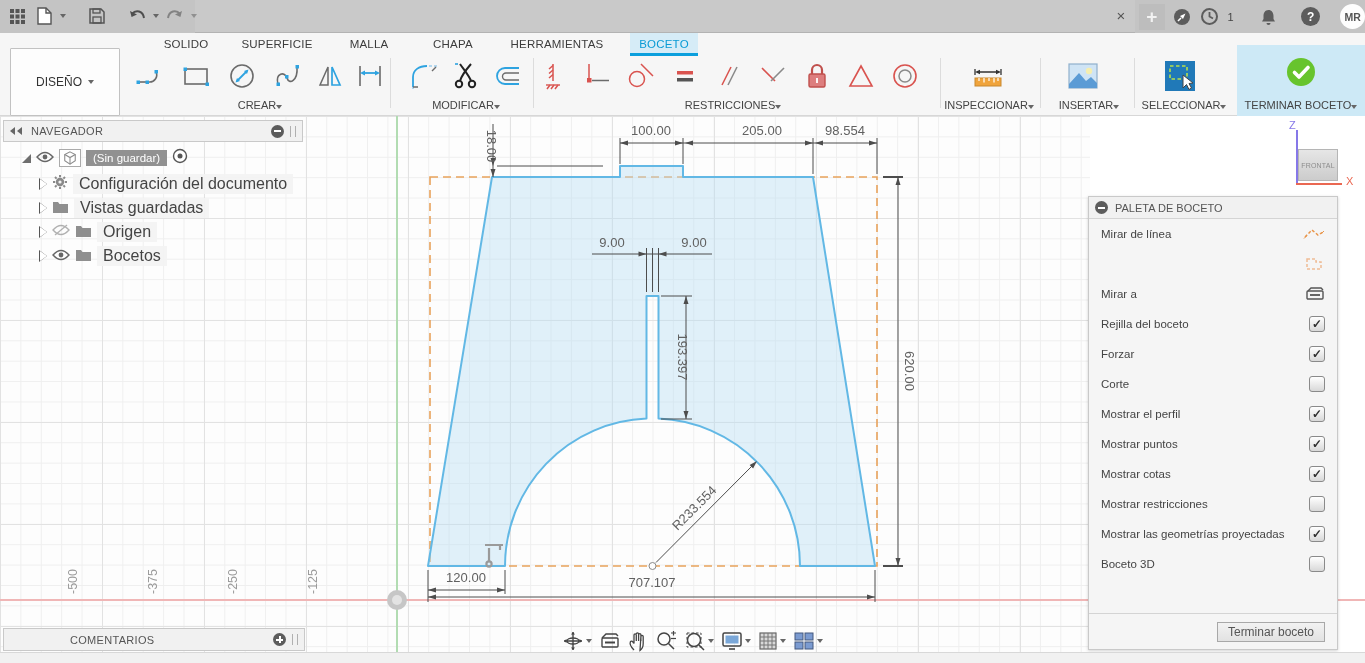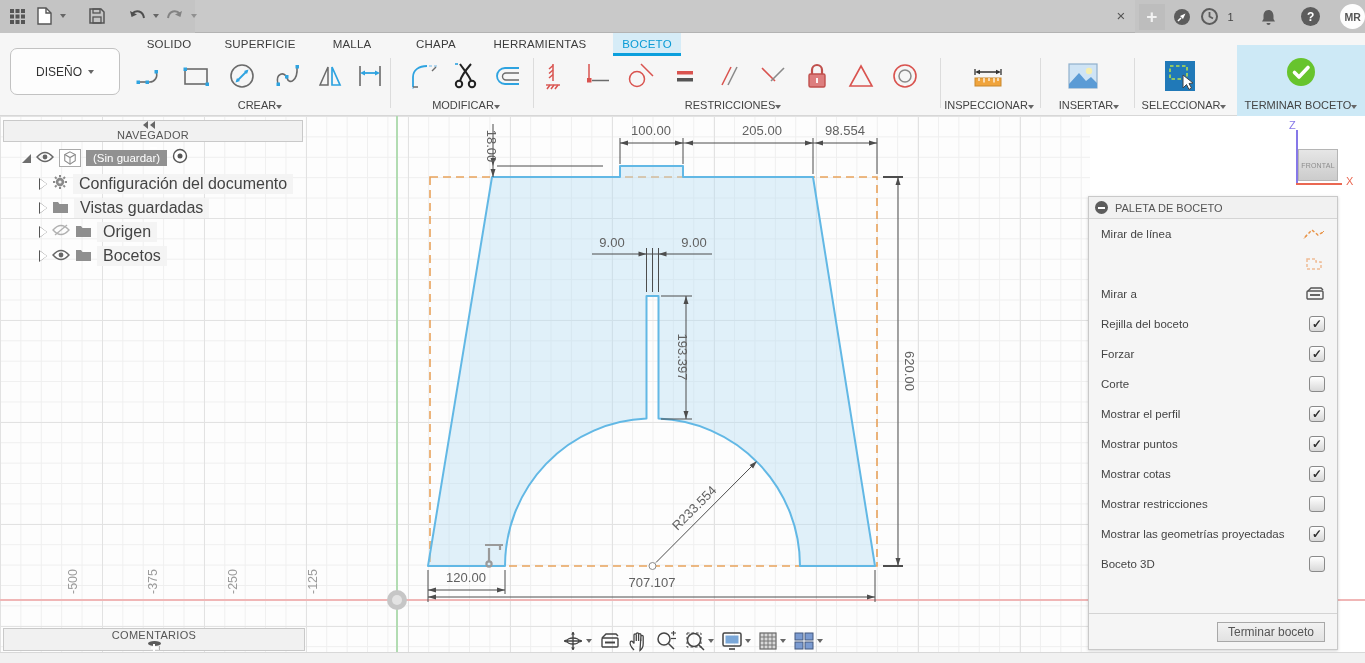--- a/index.html
+++ b/index.html
@@ -17,42 +17,42 @@
   .tb-btn { width:22px; height:22px; display:inline-flex; align-items:center; justify-content:center; }
   .tb-left-icons { position:absolute; left:6px; top:5px; display:flex; align-items:center; gap:5px; }
   .mini-caret { width:0; height:0; border-left:3.5px solid transparent; border-right:3.5px solid transparent; border-top:4px solid #666; display:inline-block; }
   .newtab-btn { width:26px; height:26px; background:#bdbdbd; display:flex; align-items:center; justify-content:center; font-size:19px; color:#f2f2f2; font-weight:bold; }
   .badge-num { font-size:11px; color:#444; margin-left:1px; }
   .avatar { width:25px; height:25px; border-radius:50%; background:#fdfdfd; color:#555; font-size:10.5px; font-weight:bold; display:flex; align-items:center; justify-content:center; }
   .help-circle { width:19px; height:19px; border-radius:50%; background:#5c5c5c; color:#fff; font-size:12px; font-weight:bold; display:flex; align-items:center; justify-content:center; }
 
   
   .ribbon { position:absolute; left:0; top:33px; width:1365px; height:83px; background:#f6f6f6; border-bottom:1px solid #d7d7d7; z-index:40; }
-  .rtab { position:absolute; top:0; height:23px; line-height:23px; font-size:11.5px; color:#3c3c3c; text-align:center; letter-spacing:.2px; cursor:pointer; }
+  .rtab { position:absolute; top:0; height:23px; line-height:23px; font-size:11.5px; color:#3c3c3c; text-align:center; letter-spacing:.2px; cursor:pointer;margin-left:17px; }
   .rtab.active { background:#d6ecf7; color:#0a9bd5; }
   .rtab.active .underline { position:absolute; left:0; right:0; bottom:0; height:3px; background:#0a9fdd; }
-  .design-btn { position:absolute; left:10px; top:15px; width:110px; height:47px; background:#fdfdfd; border:1px solid #c2c2c2; border-radius:7px; display:flex; align-items:center; justify-content:center; gap:6px; font-size:12px; color:#333; cursor:pointer; }
+  .design-btn { position:absolute; left:10px; top:15px; width:110px; height:68px; background:#fdfdfd; border:1px solid #c2c2c2; border-radius:1px; display:flex; align-items:center; justify-content:center; gap:6px; font-size:12px; color:#333; cursor:pointer; }
   .tool { position:absolute; top:26px; width:34px; height:34px; display:flex; align-items:center; justify-content:center; cursor:pointer; }
   .grp-label { position:absolute; top:64px; height:16px; font-size:11px; color:#444; text-align:center; line-height:16px; cursor:pointer; white-space:nowrap; }
   .vsep { position:absolute; top:25px; height:50px; width:1px; background:#dcdcdc; }
   .finish-panel { position:absolute; left:1237px; top:12px; width:128px; height:71px; background:#cde9f6; }
 
   
   .canvas { position:absolute; left:0; top:116px; width:1090px; height:547px;
     background-color:#fdfdfd;
     background-image:
       linear-gradient(#e2e2e2 1px, transparent 1px),
       linear-gradient(90deg,#e2e2e2 1px, transparent 1px),
       linear-gradient(#efefef 1px, transparent 1px),
       linear-gradient(90deg,#efefef 1px, transparent 1px);
     background-size:102px 102px,102px 102px,20.4px 20.4px,20.4px 20.4px; }
   .canvas svg.sketch { position:absolute; left:0; top:0; }
 
   
-  .panel-header { background:#f1f1f1; border:1px solid #c9c9c9; display:flex; align-items:center; font-size:11px; color:#555; letter-spacing:.3px;flex-direction:column; }
+  .panel-header { background:#f1f1f1; border:1px solid #c9c9c9; display:flex; align-items:center; font-size:11px; color:#555; letter-spacing:.3px; }
   .navigator-header { position:absolute; left:3px; top:120px; width:300px; height:22px; padding:0 6px; z-index:30; }
   .comments-header { position:absolute; left:3px; top:628px; width:302px; height:23px; padding:0 6px; z-index:30; }
   .hdr-spacer { flex:1; }
   .grip { display:inline-block; width:6px; height:11px; border-left:1.5px solid #b0b0b0; border-right:1.5px solid #b0b0b0; margin-left:6px; }
   .minus-circle { width:13px; height:13px; border-radius:50%; background:#5c5c5c; position:relative; display:inline-block; }
   .minus-circle::after { content:""; position:absolute; left:3px; top:5.5px; width:7px; height:2px; background:#fff; }
   .plus-circle { width:13px; height:13px; border-radius:50%; background:#5c5c5c; position:relative; display:inline-block; }
   .plus-circle::after { content:""; position:absolute; left:3px; top:5.5px; width:7px; height:2px; background:#fff; }
   .plus-circle::before { content:""; position:absolute; left:5.5px; top:3px; width:2px; height:7px; background:#fff; }
   .collapse-arrows { display:inline-flex; margin-right:7px; }

